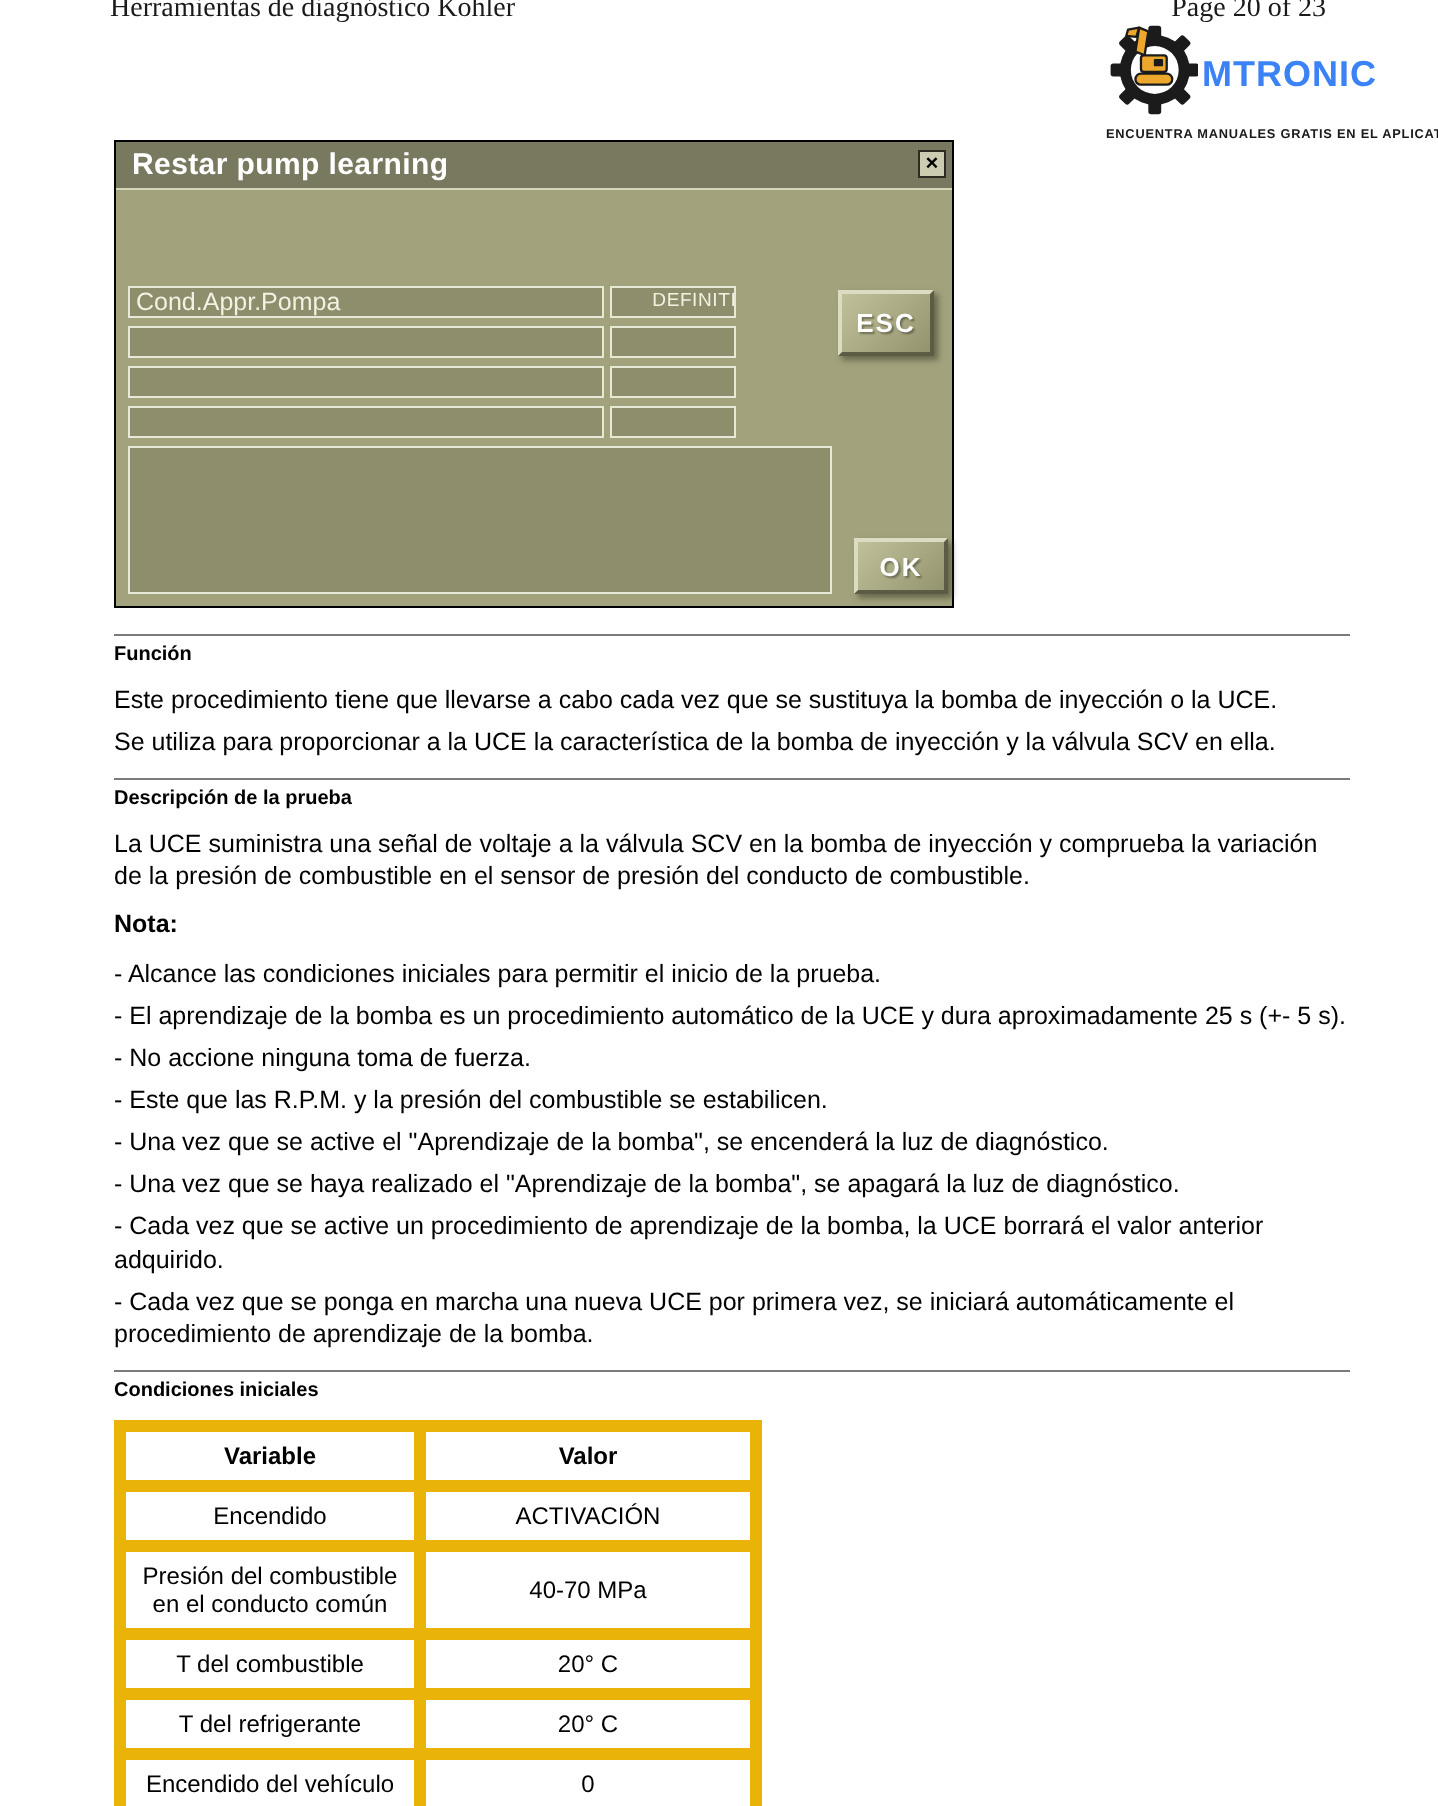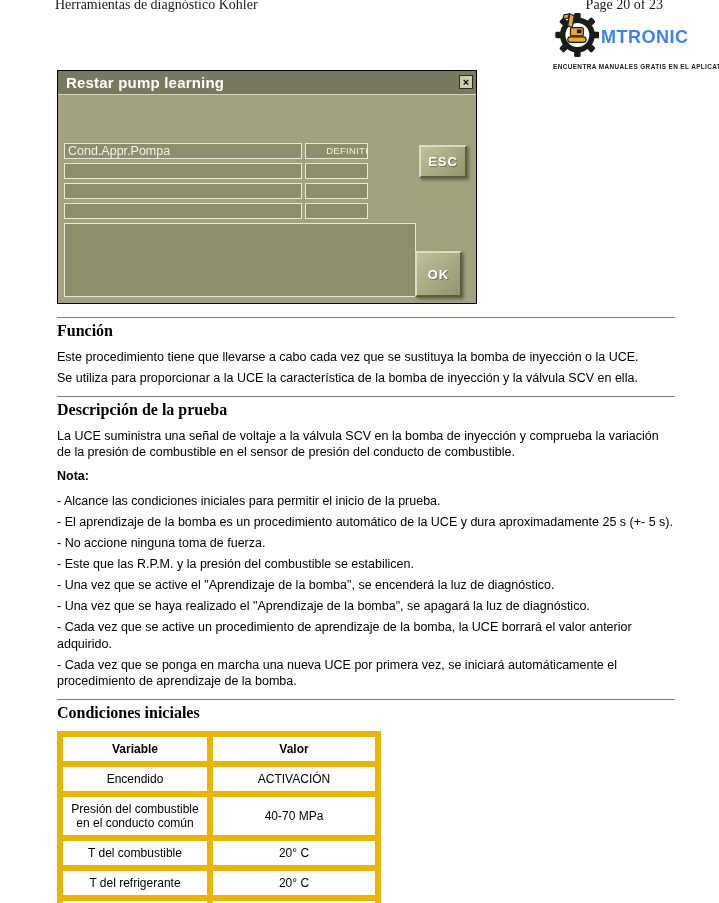--- a/index.html
+++ b/index.html
@@ -60,21 +60,21 @@
     position:absolute;
     background:linear-gradient(135deg,#c0c09a 0%, #a8a882 55%, #93936e 100%);
     border-top:2px solid #dcdcc2; border-left:2px solid #dcdcc2;
     border-right:2px solid #5c5c45; border-bottom:2px solid #5c5c45;
     box-shadow:2px 2px 3px rgba(55,55,38,0.55);
     color:#fff; font-weight:bold; font-size:13px; letter-spacing:1px;
     display:flex; align-items:center; justify-content:center;
     text-shadow:1px 1px 1px rgba(0,0,0,0.35); cursor:default;
   }
   .btn-esc { top:6px; right:9px; width:48px; height:33px;margin-top:44px; }
-  .btn-ok  { bottom:6px; right:14px; width:47px; height:46px; }
+  .btn-ok  { bottom:6px; right:2px; width:47px; height:28px; }
   .dlg-rows { position:absolute; left:6px; top:48px; width:304px; }
   .dlg-row { display:flex; margin-bottom:4px; }
   .dlg-cell {
     background:#8e8e6d; border:1px solid #e8e8d6; height:16px;
     color:#f2f2e2; overflow:hidden; white-space:nowrap;
   }
   .dlg-cell.left {
     width:279px; margin-right:3px; font-size:12.5px; line-height:14px;
     padding-left:3px;
   }
@@ -83,21 +83,21 @@
     padding-left:20px;
   }
   .big-box {
     position:absolute; left:6px; top:128px; width:352px; height:74px;
     background:#8e8e6d; border:1px solid #e8e8d6;
   }
 
   
   .content { position:absolute; left:57px; top:317px; width:618px; }
   section { border-top:1px solid #7a7a7a; padding-top:3px; margin-bottom:9px; }
-  h2 { font-size:16px; font-weight:bold; margin:1px 0 9px;font-family:Liberation Serif, serif; }
+  h2 { font-size:10px; font-weight:bold; margin:1px 0 9px; }
   .content p { font-size:12.5px; line-height:16.5px; margin:0 0 4.5px; }
   .note { font-weight:bold; margin:7px 0 9px !important; }
 
   .cond-table {
     border-collapse:collapse; border:2px solid #000; margin:5px 0 12px;
   }
   .cond-table th, .cond-table td {
     border:6px solid #eab308; text-align:center; vertical-align:middle;
     font-size:12px; padding:5px 6px;
   }

